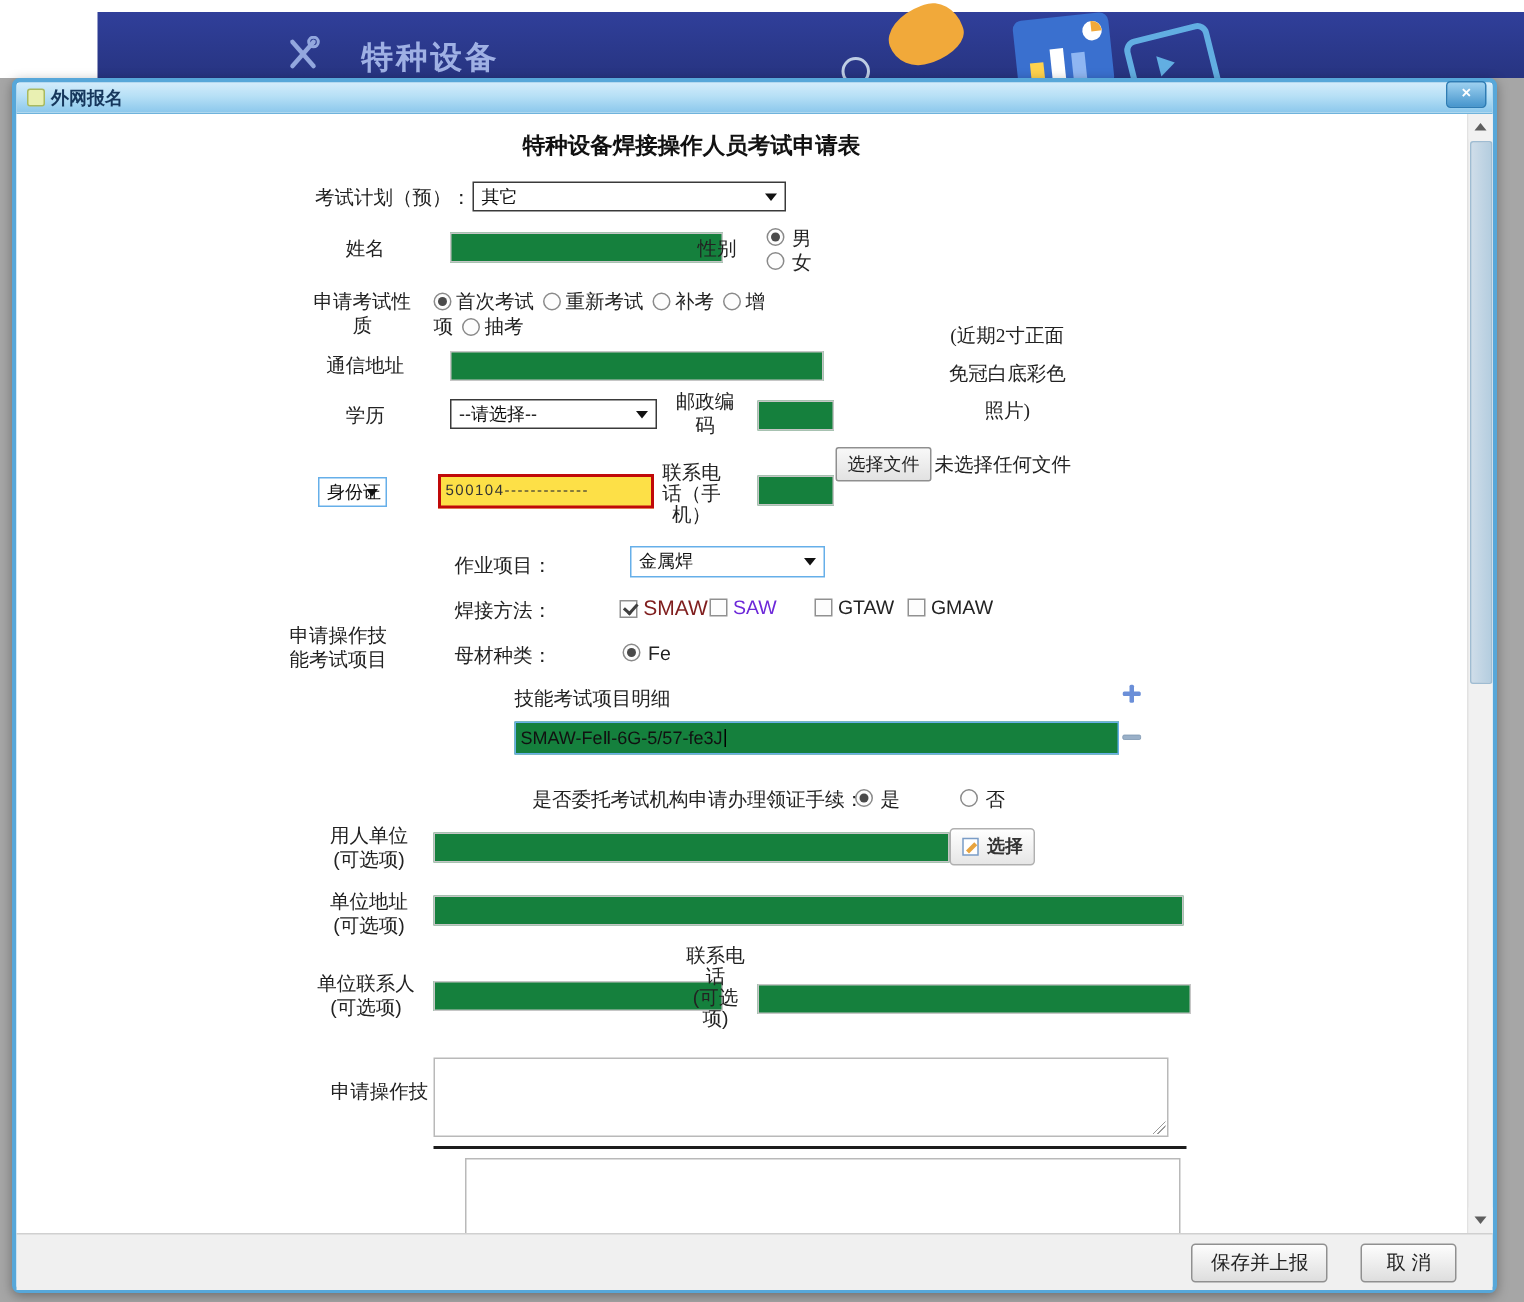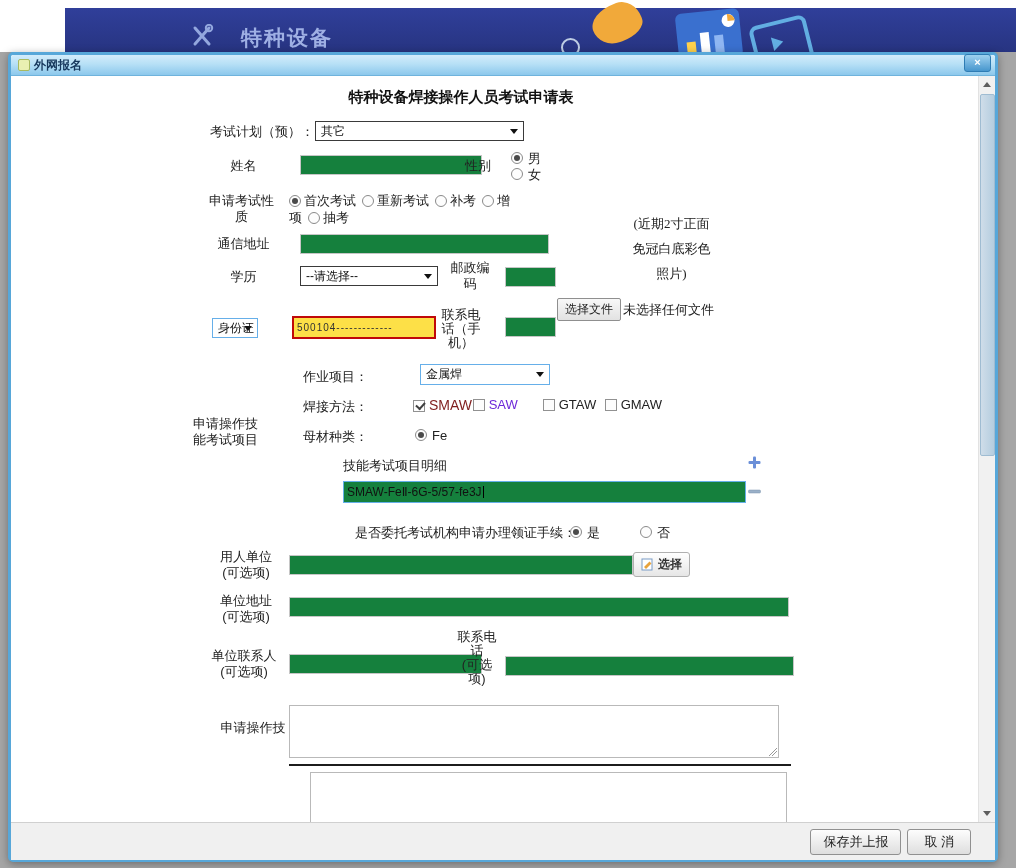--- a/index.html
+++ b/index.html
@@ -21,21 +21,21 @@
   .piedot::after{content:"";position:absolute;left:6px;top:0;width:7px;height:7px;background:#f1a93a;border-radius:0 13px 0 0;}
   .tablet{position:absolute;left:688px;top:12px;width:50px;height:42px;border:4px solid #62aee2;border-radius:8px;transform:rotate(-14deg);}
   .tablet::after{content:"";position:absolute;left:16px;top:11px;width:0;height:0;border-left:11px solid #62aee2;border-top:7px solid transparent;border-bottom:7px solid transparent;}
   
   .dialog{position:absolute;left:8px;top:52px;width:990px;height:810px;box-sizing:border-box;border:3px solid #57a7d9;border-radius:5px;background:#fff;box-shadow:0 2px 8px rgba(0,0,0,.35);}
   .dlg-header{position:relative;height:20px;background:linear-gradient(180deg,#d3ecfb 0%,#b7e0f6 45%,#8cc8ec 100%);border-bottom:1px solid #6fb3dc;border-radius:3px 3px 0 0;display:flex;align-items:center;padding-left:7px;}
   .dlg-icon{width:12px;height:12px;background:#e9f0b2;border:1px solid #a9ba60;border-radius:2px;margin-right:4px;box-sizing:border-box;}
   .dlg-title{font-size:12px;font-weight:bold;color:#16375c;}
   .dlg-close{position:absolute;top:-1px;right:4px;width:25px;height:16px;background:linear-gradient(180deg,#9ed1f0,#4796cd);border:1px solid #2e7cb4;border-radius:3px;color:#fff;font-size:11px;font-weight:bold;line-height:14px;text-align:center;cursor:pointer;}
   .content{position:relative;height:746px;background:#fff;overflow:hidden;}
-  .dlg-footer{position:relative;height:38px;background:#f0f0f0;border-top:1px solid #d0d0d0;display:flex;justify-content:flex-end;align-items:center;gap:6px;padding-right:24px;box-sizing:border-box;}
+  .dlg-footer{position:relative;height:38px;background:#f0f0f0;border-top:1px solid #d0d0d0;display:flex;justify-content:flex-end;align-items:center;gap:22px;padding-right:24px;box-sizing:border-box;}
   .btn{background:linear-gradient(180deg,#fdfdfd,#dedede);border:1px solid #909090;border-radius:3px;font-size:13px;color:#222;padding:3px 12px;cursor:pointer;font-family:inherit;}
   
   .ftitle{position:absolute;left:0;top:12px;width:900px;text-align:center;font-size:15px;font-weight:bold;color:#111;}
   .lbl{position:absolute;font-size:13px;color:#222;text-align:center;white-space:pre-line;line-height:16px;}
   .rlbl{text-align:right;}
   .txt{position:absolute;font-size:13px;color:#222;}
   .inp{position:absolute;background:#15803d;border:1px solid #c6c6c6;height:18px;box-sizing:content-box;font-size:12px;line-height:18px;padding:0 3px;color:#111;}
   .inp.blue{border-color:#66afe9;}
   .inp.red{border:2px solid #c00909;height:19px;font-size:10px;letter-spacing:1px;color:#333;line-height:19px;background:#fde047;}
   .sel{position:absolute;background:#fff;border:1px solid #3a3a3a;height:20px;box-sizing:border-box;font-size:12px;line-height:18px;padding-left:5px;color:#111;cursor:pointer;}

